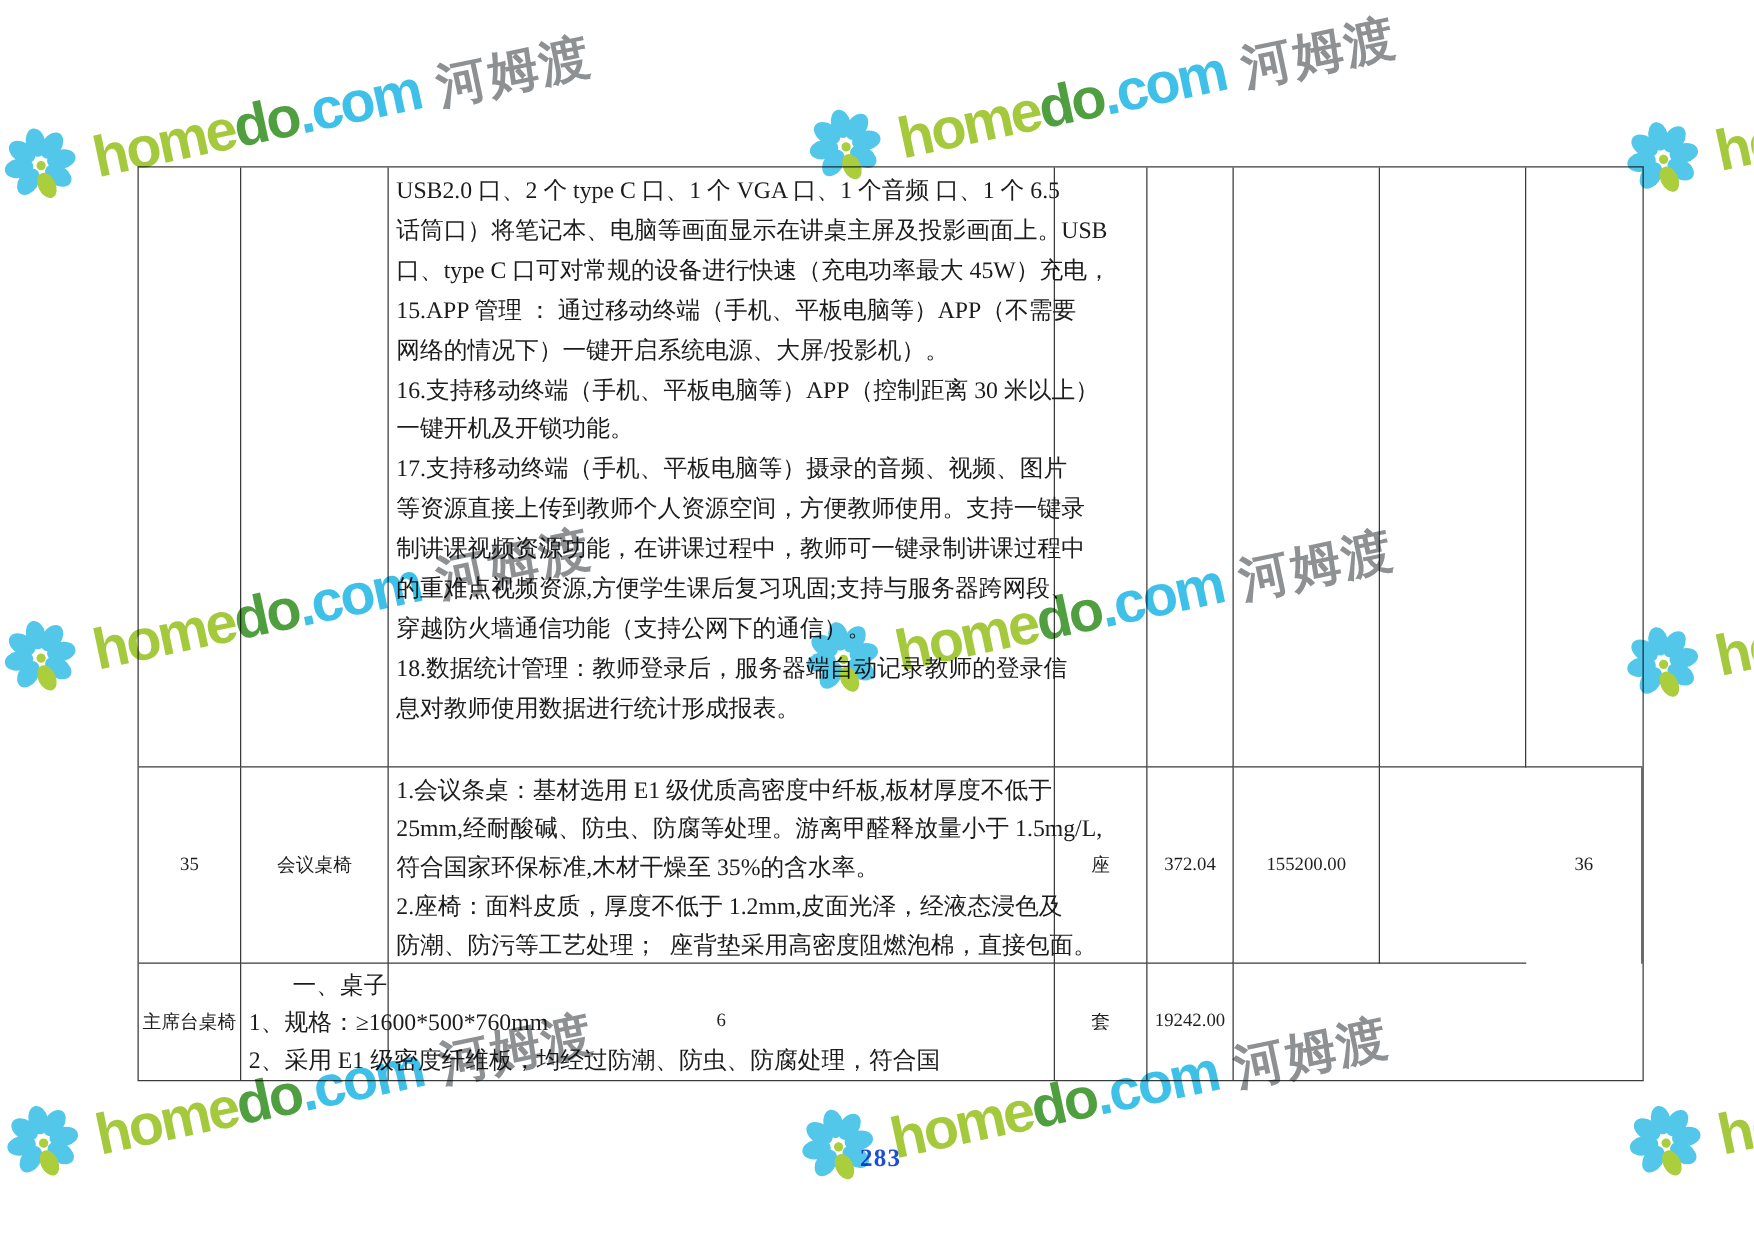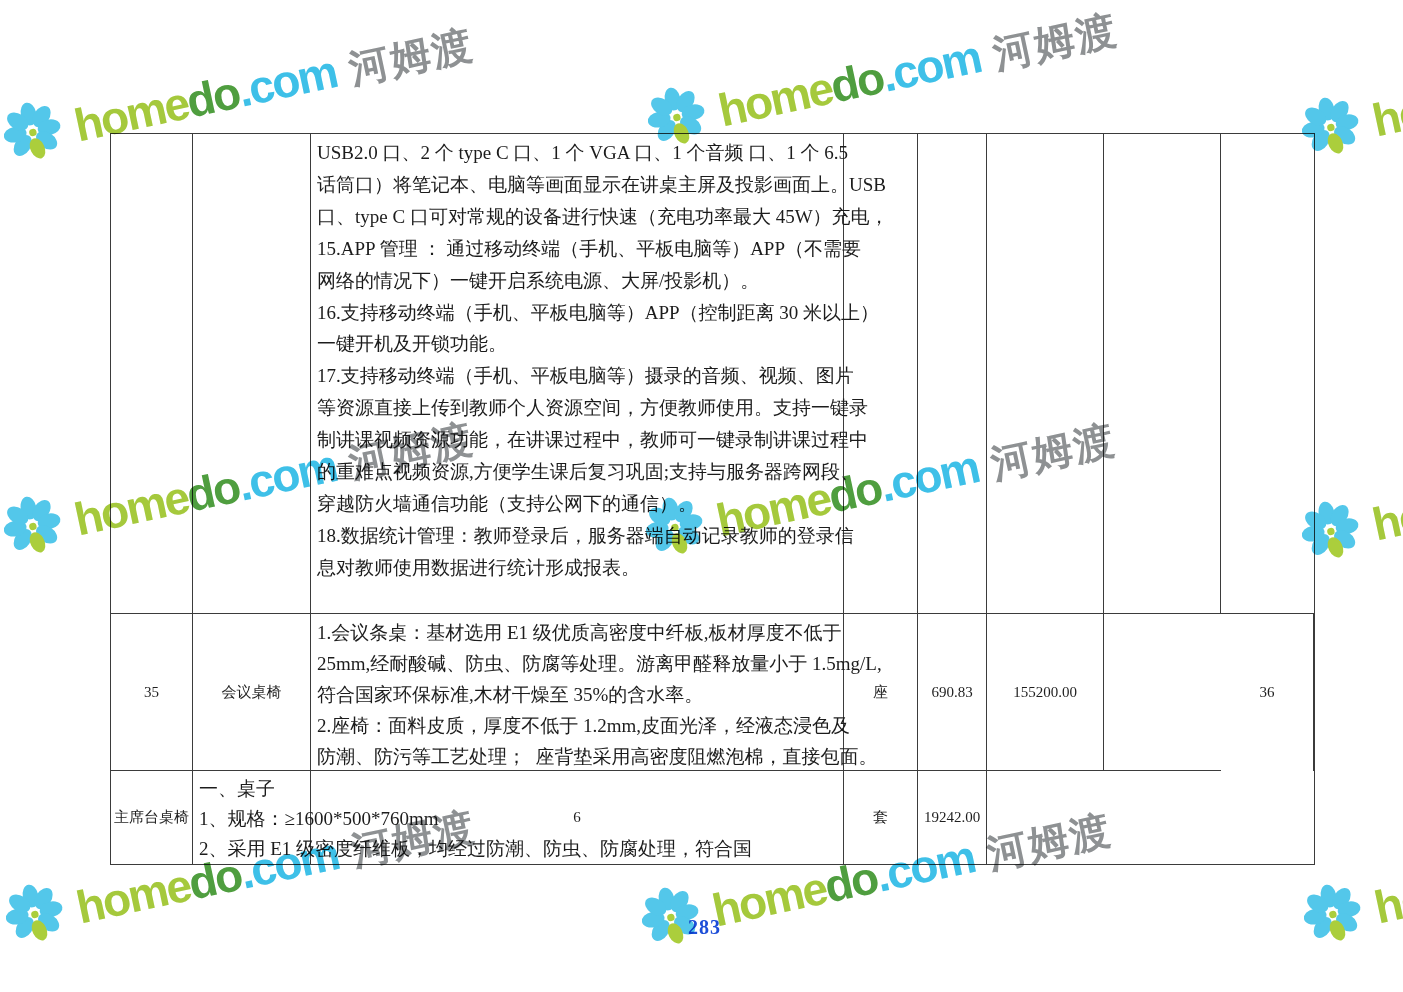--- a/index.html
+++ b/index.html
@@ -30,21 +30,21 @@
   .cell.center {
     display:flex; align-items:center; justify-content:center;
     font-size:15px;
   }
   .desc { padding:3px 0 0 6px; }
   .desc-line {
     white-space:pre; font-size:19px; color:#1c1c1c;
   }
   .lh-a .desc-line { line-height:31.9px; }
   .lh-b .desc-line { line-height:31px; }
-  .lh-c .desc-line { line-height:30px; }
+  .lh-c .desc-line { line-height:30px;text-align:right; }
 
   
   .page-number {
     position:absolute; left:688px; top:916px;
     font-size:20px; color:#1d4ed8; letter-spacing:1px;font-weight:bold;
   }
 
   
   .wm {
     position:absolute;
@@ -102,21 +102,21 @@
   <div class="cell center">35</div>
   <div class="cell center">会议桌椅</div>
   <div class="cell desc lh-b">
     <div class="desc-line">1.会议条桌：基材选用 E1 级优质高密度中纤板,板材厚度不低于</div>
     <div class="desc-line">25mm,经耐酸碱、防虫、防腐等处理。游离甲醛释放量小于 1.5mg/L,</div>
     <div class="desc-line">符合国家环保标准,木材干燥至 35%的含水率。</div>
     <div class="desc-line">2.座椅：面料皮质，厚度不低于 1.2mm,皮面光泽，经液态浸色及</div>
     <div class="desc-line">防潮、防污等工艺处理；  座背垫采用高密度阻燃泡棉，直接包面。</div>
   </div>
   <div class="cell center">座</div>
-  <div class="cell center">690.83</div>
+  <div class="cell center">372.04</div>
   <div class="cell center">155200.00</div>
   <div class="cell center last-col"></div>
 
   <div class="cell center last-row">36</div>
   <div class="cell center last-row">主席台桌椅</div>
   <div class="cell desc lh-c last-row">
     <div class="desc-line">一、桌子</div>
     <div class="desc-line">1、规格：≥1600*500*760mm</div>
     <div class="desc-line">2、采用 E1 级密度纤维板，均经过防潮、防虫、防腐处理，符合国</div>
   </div>

